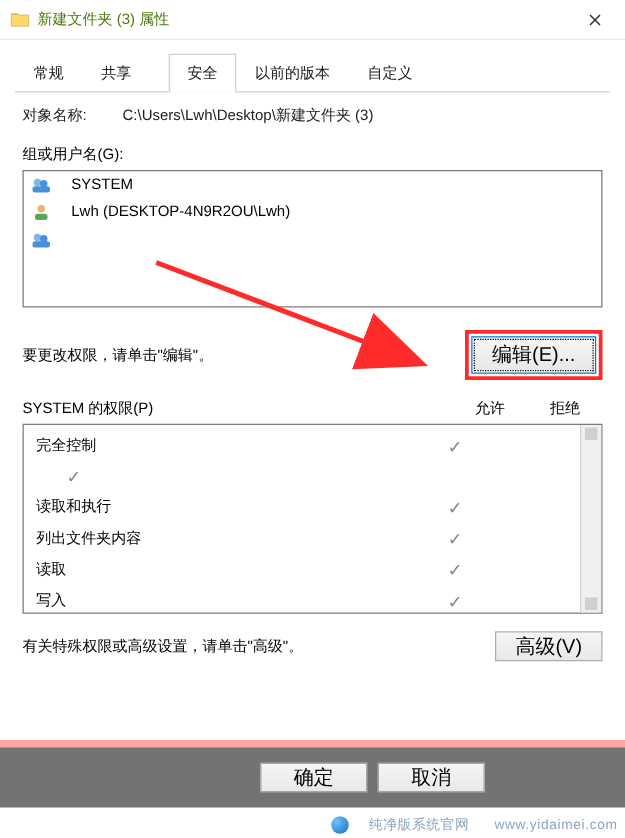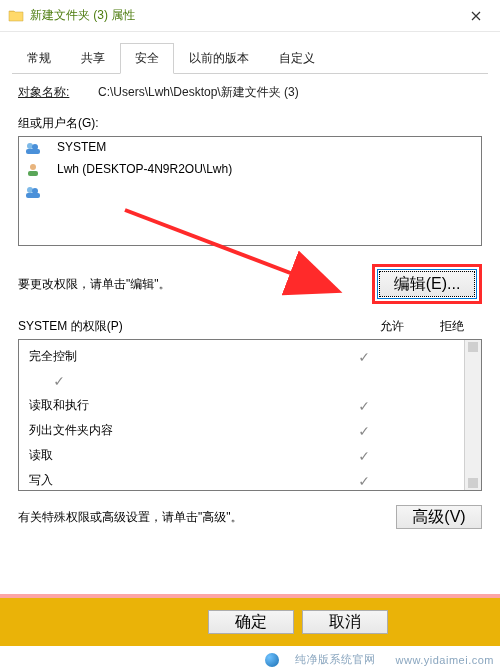--- a/index.html
+++ b/index.html
@@ -42,26 +42,27 @@
     color: #222;
     border: 1px solid transparent;
     position: relative;
     top: 1px;
     cursor: default;
   }
   .tab.active {
     border: 1px solid #d0d0d0;
     border-bottom: 1px solid #fff;
     background: #fff;
+    margin-left: 15px;
   }
   .pane {
     margin: 10px 18px 0 18px;
   }
   .row { display: flex; margin: 8px 0; }
-  .row .lab { width: 80px; color: #222; text-decoration: underline; }
+  .row .lab { width: 80px; color: #222; }
   .row .val { flex: 1; color: #222; }
   .section-label { margin: 14px 0 4px 0; }
   .listbox {
     border: 1px solid #7a7a7a;
     height: 110px;
     overflow: auto;
     background: #fff;
   }
   .listitem {
     display: flex;
@@ -129,28 +130,28 @@
   .perm-row { display: flex; align-items: center; padding: 4px 10px; }
   .perm-row .pn { flex: 1; }
   .perm-row .chk { width: 60px; text-align: center; color: #888; }
   .adv-row {
     display: flex;
     align-items: center;
     margin: 14px 0;
   }
   .adv-row .txt { flex: 1; }
   .bottom-bar {
-    border-top: 4px solid #fca5a5;
+    border-top: 6px solid #fca5a5;
     padding: 12px 18px;
     display: flex;
     justify-content: flex-end;
     gap: 8px;
     position: absolute;
     left: 0; right: 0; bottom: 24px;
-    background: #eab308;
+    background: #737373;
   }
   .watermark {
     position: absolute;
     right: 6px;
     bottom: 3px;
     font-size: 11px;
     color: #8aa6bf;
     letter-spacing: 0.5px;
     display: flex;
     align-items: center;

